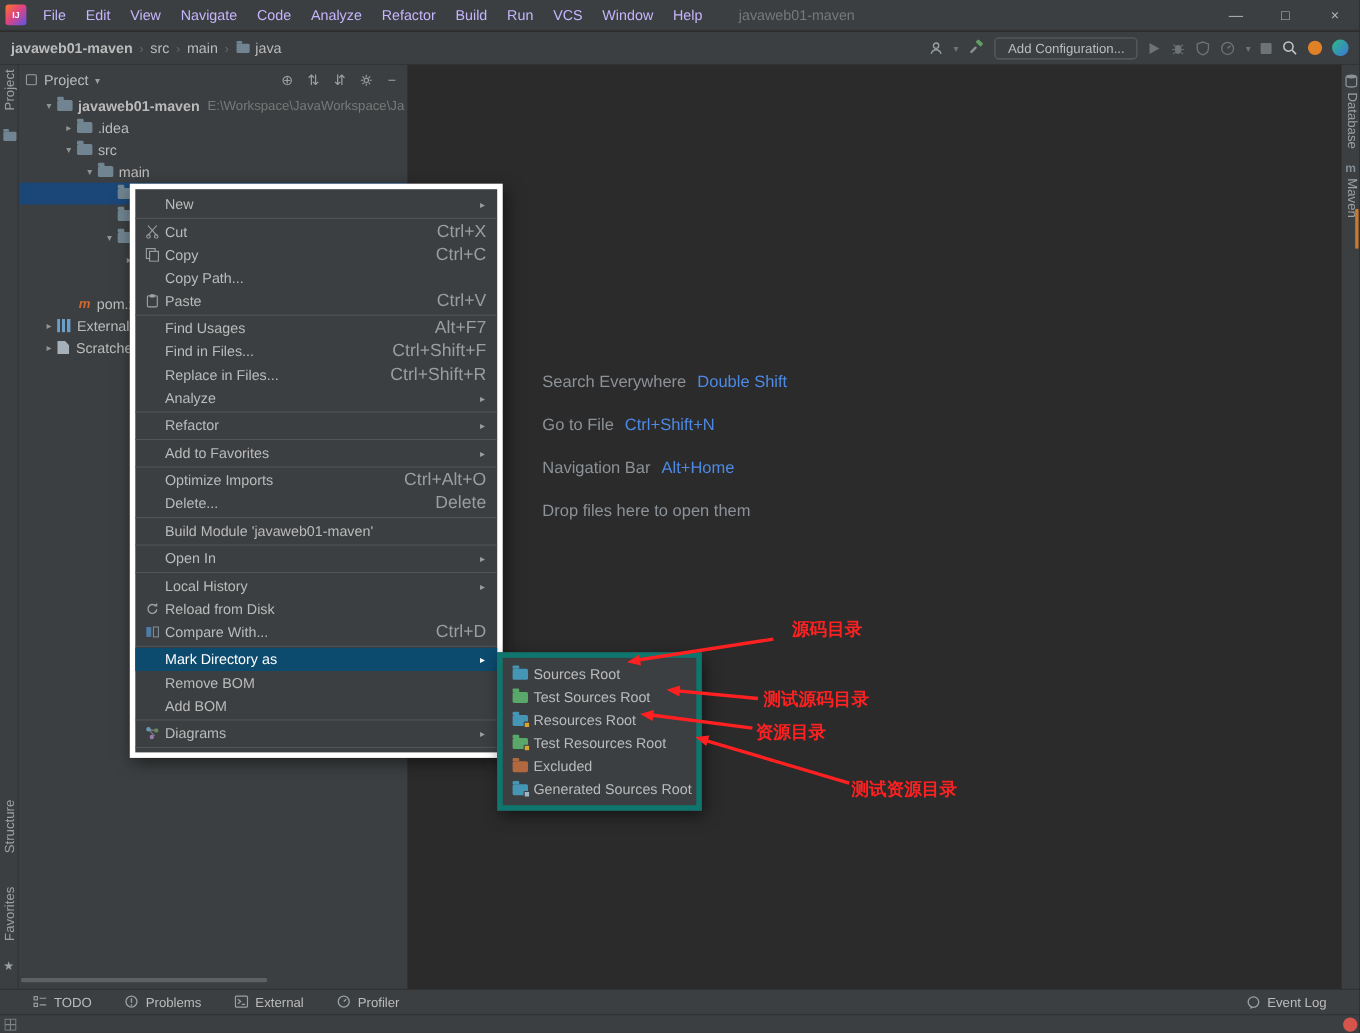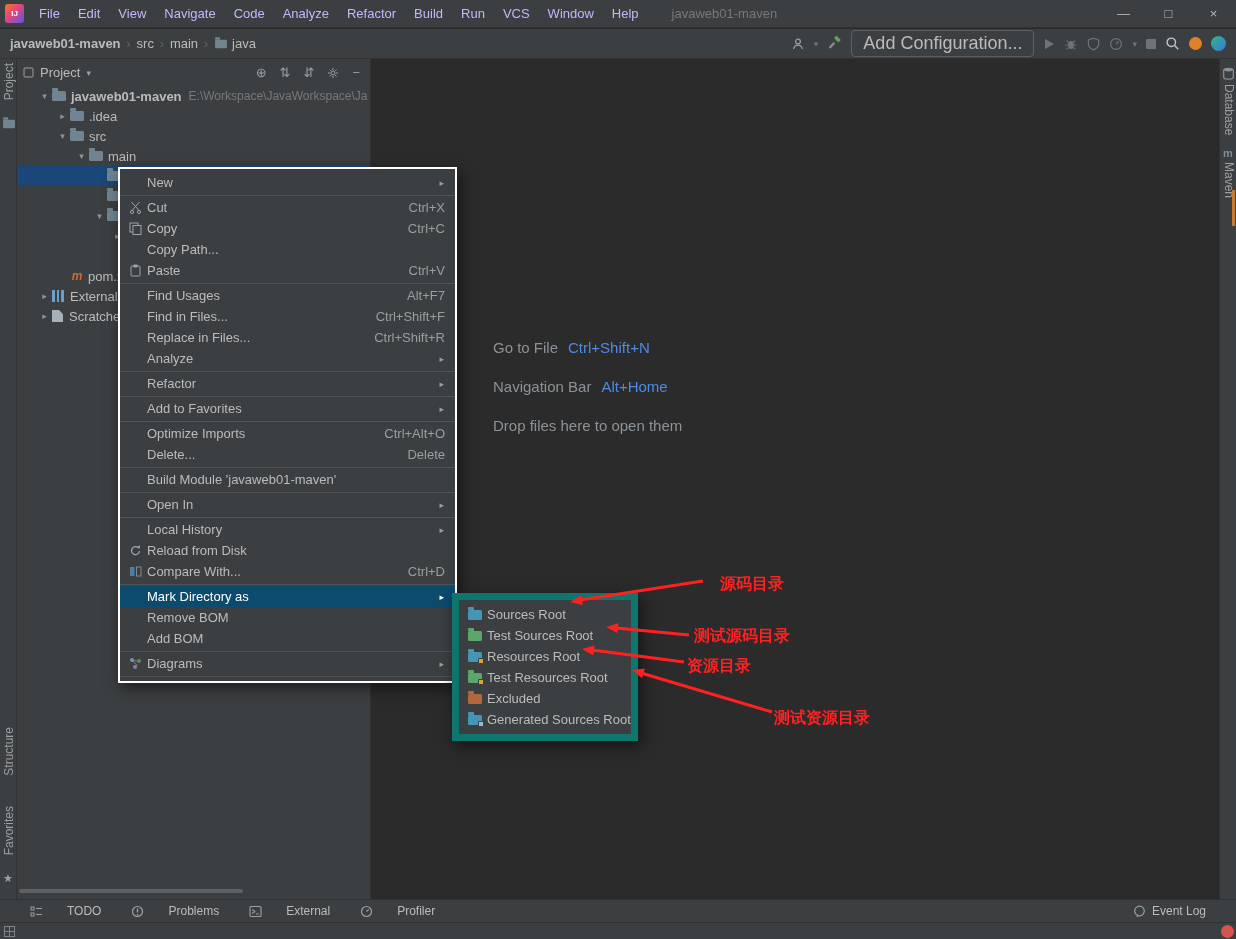--- a/index.html
+++ b/index.html
@@ -15,21 +15,21 @@
   .win-title{color:#787878;margin-left:24px}
   .win-controls{margin-left:auto;display:flex;height:100%}
   .win-controls span{width:45px;text-align:center;line-height:28px;color:#b6b6b6;font-size:13px}
 
   
   .toolbar{position:absolute;top:29px;left:0;right:0;height:30px;background:#3c3f41;border-bottom:1px solid #323232;display:flex;align-items:center;padding:0 10px}
   .crumb{color:#bbb}
   .crumb.first{font-weight:bold}
   .crumb-sep{color:#666;margin:0 6px;font-size:12px}
   .tb-right{margin-left:auto;display:flex;align-items:center;gap:9px}
-  .add-config{border:1px solid #5e6062;border-radius:4px;padding:2px 11px;font-size:18px;color:#bbb;background:transparent}
+  .add-config{border:1px solid #5e6062;border-radius:4px;padding:2px 11px;font-size:12px;color:#bbb;background:transparent}
   .dot-orange{width:13px;height:13px;border-radius:50%;background:#e08027;display:inline-block}
   .dot-grad{width:15px;height:15px;border-radius:50%;background:linear-gradient(135deg,#2fb886,#3a77d8);display:inline-block}
   .stop-sq{width:10px;height:10px;background:#6e7375;border-radius:1px;display:inline-block}
   .tb-caret{color:#6e7375;font-size:9px}
 
   
   .left-strip{position:absolute;top:59px;bottom:40px;left:0;width:17px;background:#3c3f41;border-right:1px solid #323232}
   .right-strip{position:absolute;top:59px;bottom:40px;right:0;width:17px;background:#3c3f41;border-left:1px solid #323232}
   .project-panel{position:absolute;top:59px;bottom:40px;left:17px;width:354px;background:#3c3f41;border-right:1px solid #323232;overflow:hidden}
   .editor{position:absolute;top:59px;bottom:40px;left:371px;right:17px;background:#2b2b2b}
@@ -58,35 +58,35 @@
   .fold.mini{transform:scale(.85);margin-right:4px}
   .hscroll{position:absolute;bottom:6px;left:2px;width:224px;height:4px;background:#5d6163;border-radius:2px}
 
   
   .tips{position:absolute;left:122px;top:277px;font-size:15px}
   .tip{height:24px;line-height:24px;margin-bottom:15px;white-space:nowrap}
   .tip-label{color:#8c9297}
   .tip-key{color:#4e8ae5;margin-left:10px}
 
   
-  .context-menu{position:absolute;left:118px;top:167px;width:339px;background:#3c3f41;border:2px solid #ffffff;box-shadow:3px 5px 14px rgba(0,0,0,.55);padding:3px 0;z-index:30}
+  .context-menu{position:absolute;left:118px;top:167px;width:339px;background:#3c3f41;border:5px solid #ffffff;box-shadow:3px 5px 14px rgba(0,0,0,.55);padding:3px 0;z-index:30}
   .mi{height:21px;display:flex;align-items:center;padding:0 10px 0 6px;color:#bbb}
   .mic{flex:0 0 18px;display:flex;justify-content:center;align-items:center;margin-right:3px}
   .ml{white-space:nowrap}
-  .mr{margin-left:auto;color:#9b9e9f;font-size:13px;padding-left:14px}
+  .mr{margin-left:auto;color:#9b9e9f;font-size:16px;padding-left:14px}
   .mr.arrow{font-size:9px;padding-right:1px}
   .msep{height:1px;background:#515456;margin:1.5px 0}
   .mi.sel{background:#0c4a6e;color:#fff}
   .mi.sel .mr{color:#fff}
-  .submenu{position:absolute;left:452px;top:593px;width:186px;background:#3c3f41;border:7px solid #0f766e;box-shadow:3px 5px 14px rgba(0,0,0,.55);padding:4px 0;z-index:31}
+  .submenu{position:absolute;left:452px;top:593px;width:186px;background:#3c3f41;border:5px solid #0f766e;box-shadow:3px 5px 14px rgba(0,0,0,.55);padding:4px 0;z-index:31}
   .smi{height:21px;display:flex;align-items:center;padding:0 10px 0 9px;color:#bbb;white-space:nowrap}
 
   
   .bottom-bar{position:absolute;left:0;right:0;bottom:17px;height:23px;background:#3c3f41;border-top:1px solid #323232;display:flex;align-items:center;font-size:12px;padding:0 14px 0 30px;gap:30px}
-  .bb-item{display:flex;align-items:flex-end;gap:24px;color:#bbb}
+  .bb-item{display:flex;align-items:flex-start;gap:6px;color:#bbb}
   .bb-right{margin-left:auto;display:flex;align-items:center;gap:6px;padding-right:16px}
   .status-row{position:absolute;left:0;right:0;bottom:0;height:17px;background:#3c3f41;border-top:1px solid #323232}
   .grid-ic{position:absolute;left:4px;top:3px}
   .err-dot{position:absolute;right:2px;top:2px;width:13px;height:13px;border-radius:50%;background:#d5554d}
 
   
   .arrows{position:absolute;inset:0;z-index:40;pointer-events:none}
   .anno{position:absolute;z-index:41;color:#ff2121;font-size:16px;font-weight:600;white-space:nowrap}
 </style>
 </head>
@@ -278,20 +278,21 @@
     <span class="caret">▸</span>
     <span class="ic-file"></span>
     <span class="tl">Scratches and Consoles</span>
   </div>
 
   <div class="hscroll"></div>
 </div>
 
 <div class="editor">
   <div class="tips">
+    <div class="tip"><span class="tip-label">Search Everywhere</span><span class="tip-key">Double Shift</span></div>
     <div class="tip"><span class="tip-label">Go to File</span><span class="tip-key">Ctrl+Shift+N</span></div>
     <div class="tip"><span class="tip-label">Navigation Bar</span><span class="tip-key">Alt+Home</span></div>
     <div class="tip"><span class="tip-label">Drop files here to open them</span><span class="tip-key"></span></div>
   </div>
 </div>
 
 <div class="context-menu">
   <div class="mi">
       <span class="mic"></span>
       <span class="ml">New</span>
@@ -529,16 +530,16 @@
 <svg class="arrows" width="1236" height="939" viewBox="0 0 1236 939">
   <line x1="703" y1="581" x2="580" y2="600" stroke="#ff2121" stroke-width="3"></line>
   <polygon points="570,602 581.1,595.2 582.7,605.1" fill="#ff2121"></polygon>
   <line x1="689" y1="635" x2="616" y2="628" stroke="#ff2121" stroke-width="3"></line>
   <polygon points="606,627 618.4,623.2 617.5,633.1" fill="#ff2121"></polygon>
   <line x1="684" y1="662" x2="592" y2="650" stroke="#ff2121" stroke-width="3"></line>
   <polygon points="582,649 594.5,645.5 593.3,655.5" fill="#ff2121"></polygon>
   <line x1="772" y1="712" x2="641" y2="673" stroke="#ff2121" stroke-width="3"></line>
   <polygon points="632,670 644.9,668.6 642.1,678.2" fill="#ff2121"></polygon>
 </svg>
-<div class="anno" style="left:720px;top:574px">源码目录</div>
+<div class="anno" style="left:720px;top:562px">源码目录</div>
 <div class="anno" style="left:694px;top:626px">测试源码目录</div>
 <div class="anno" style="left:687px;top:656px">资源目录</div>
 <div class="anno" style="left:774px;top:708px">测试资源目录</div>
 
 </body></html>

